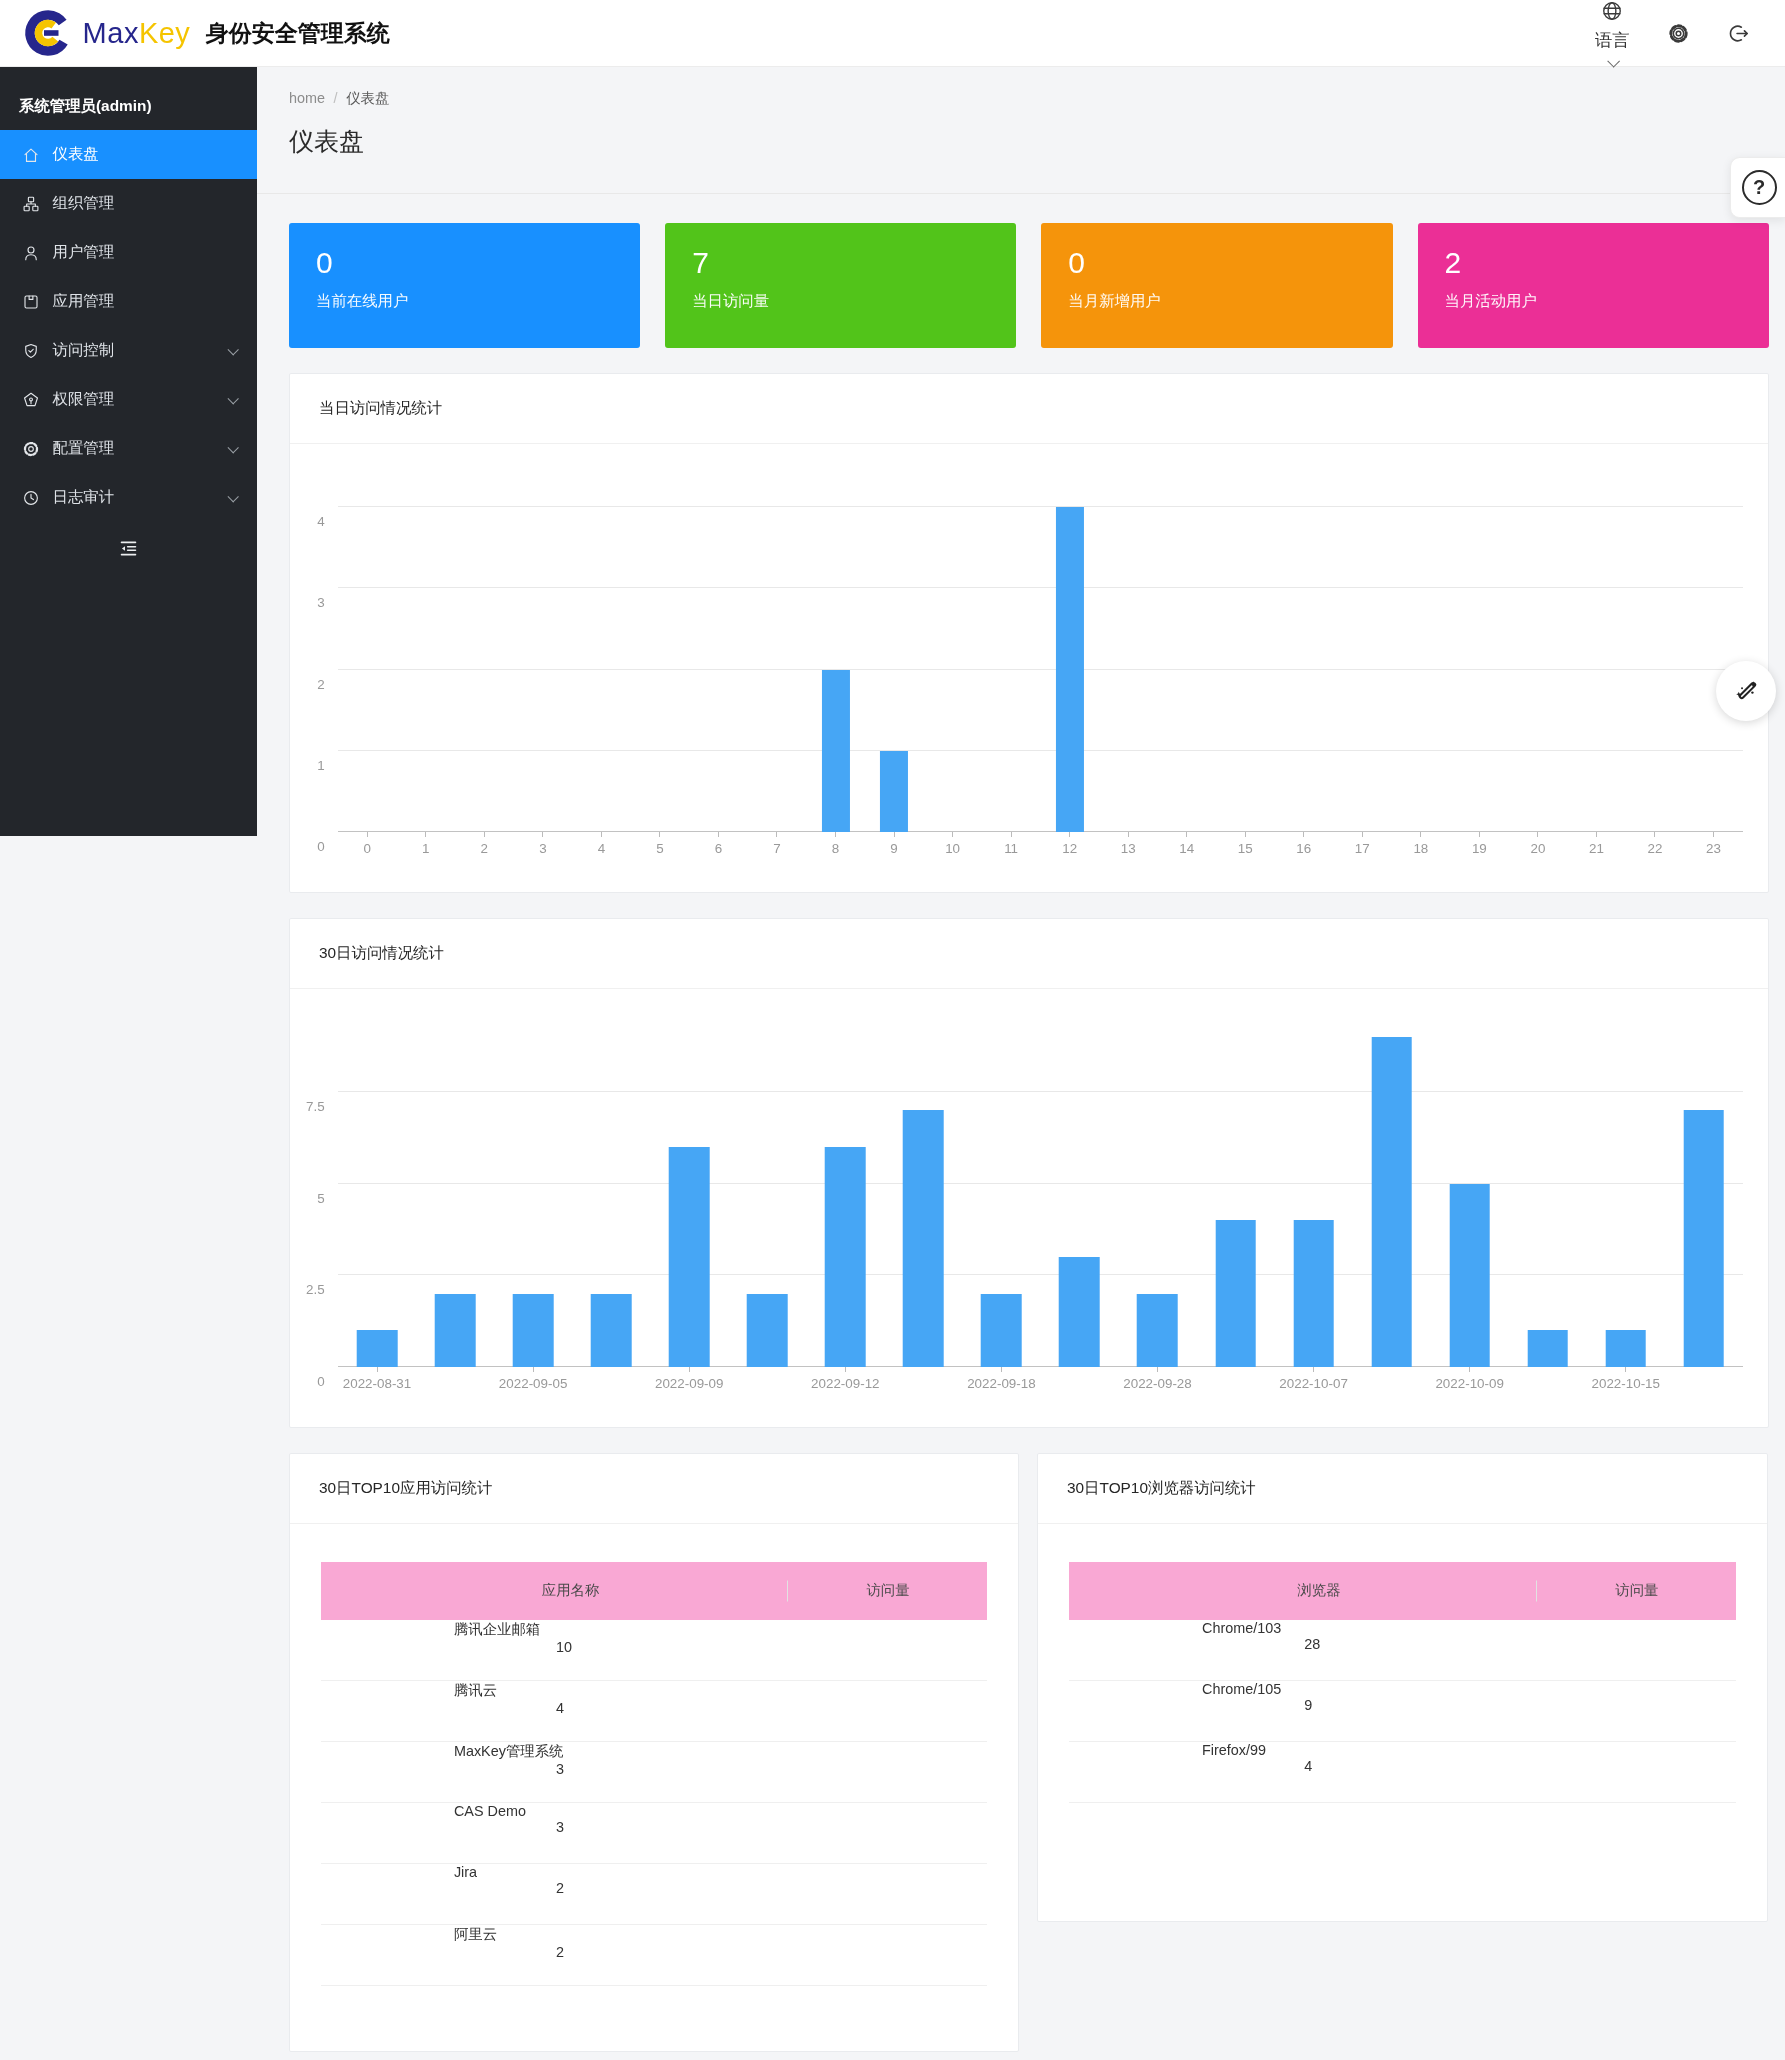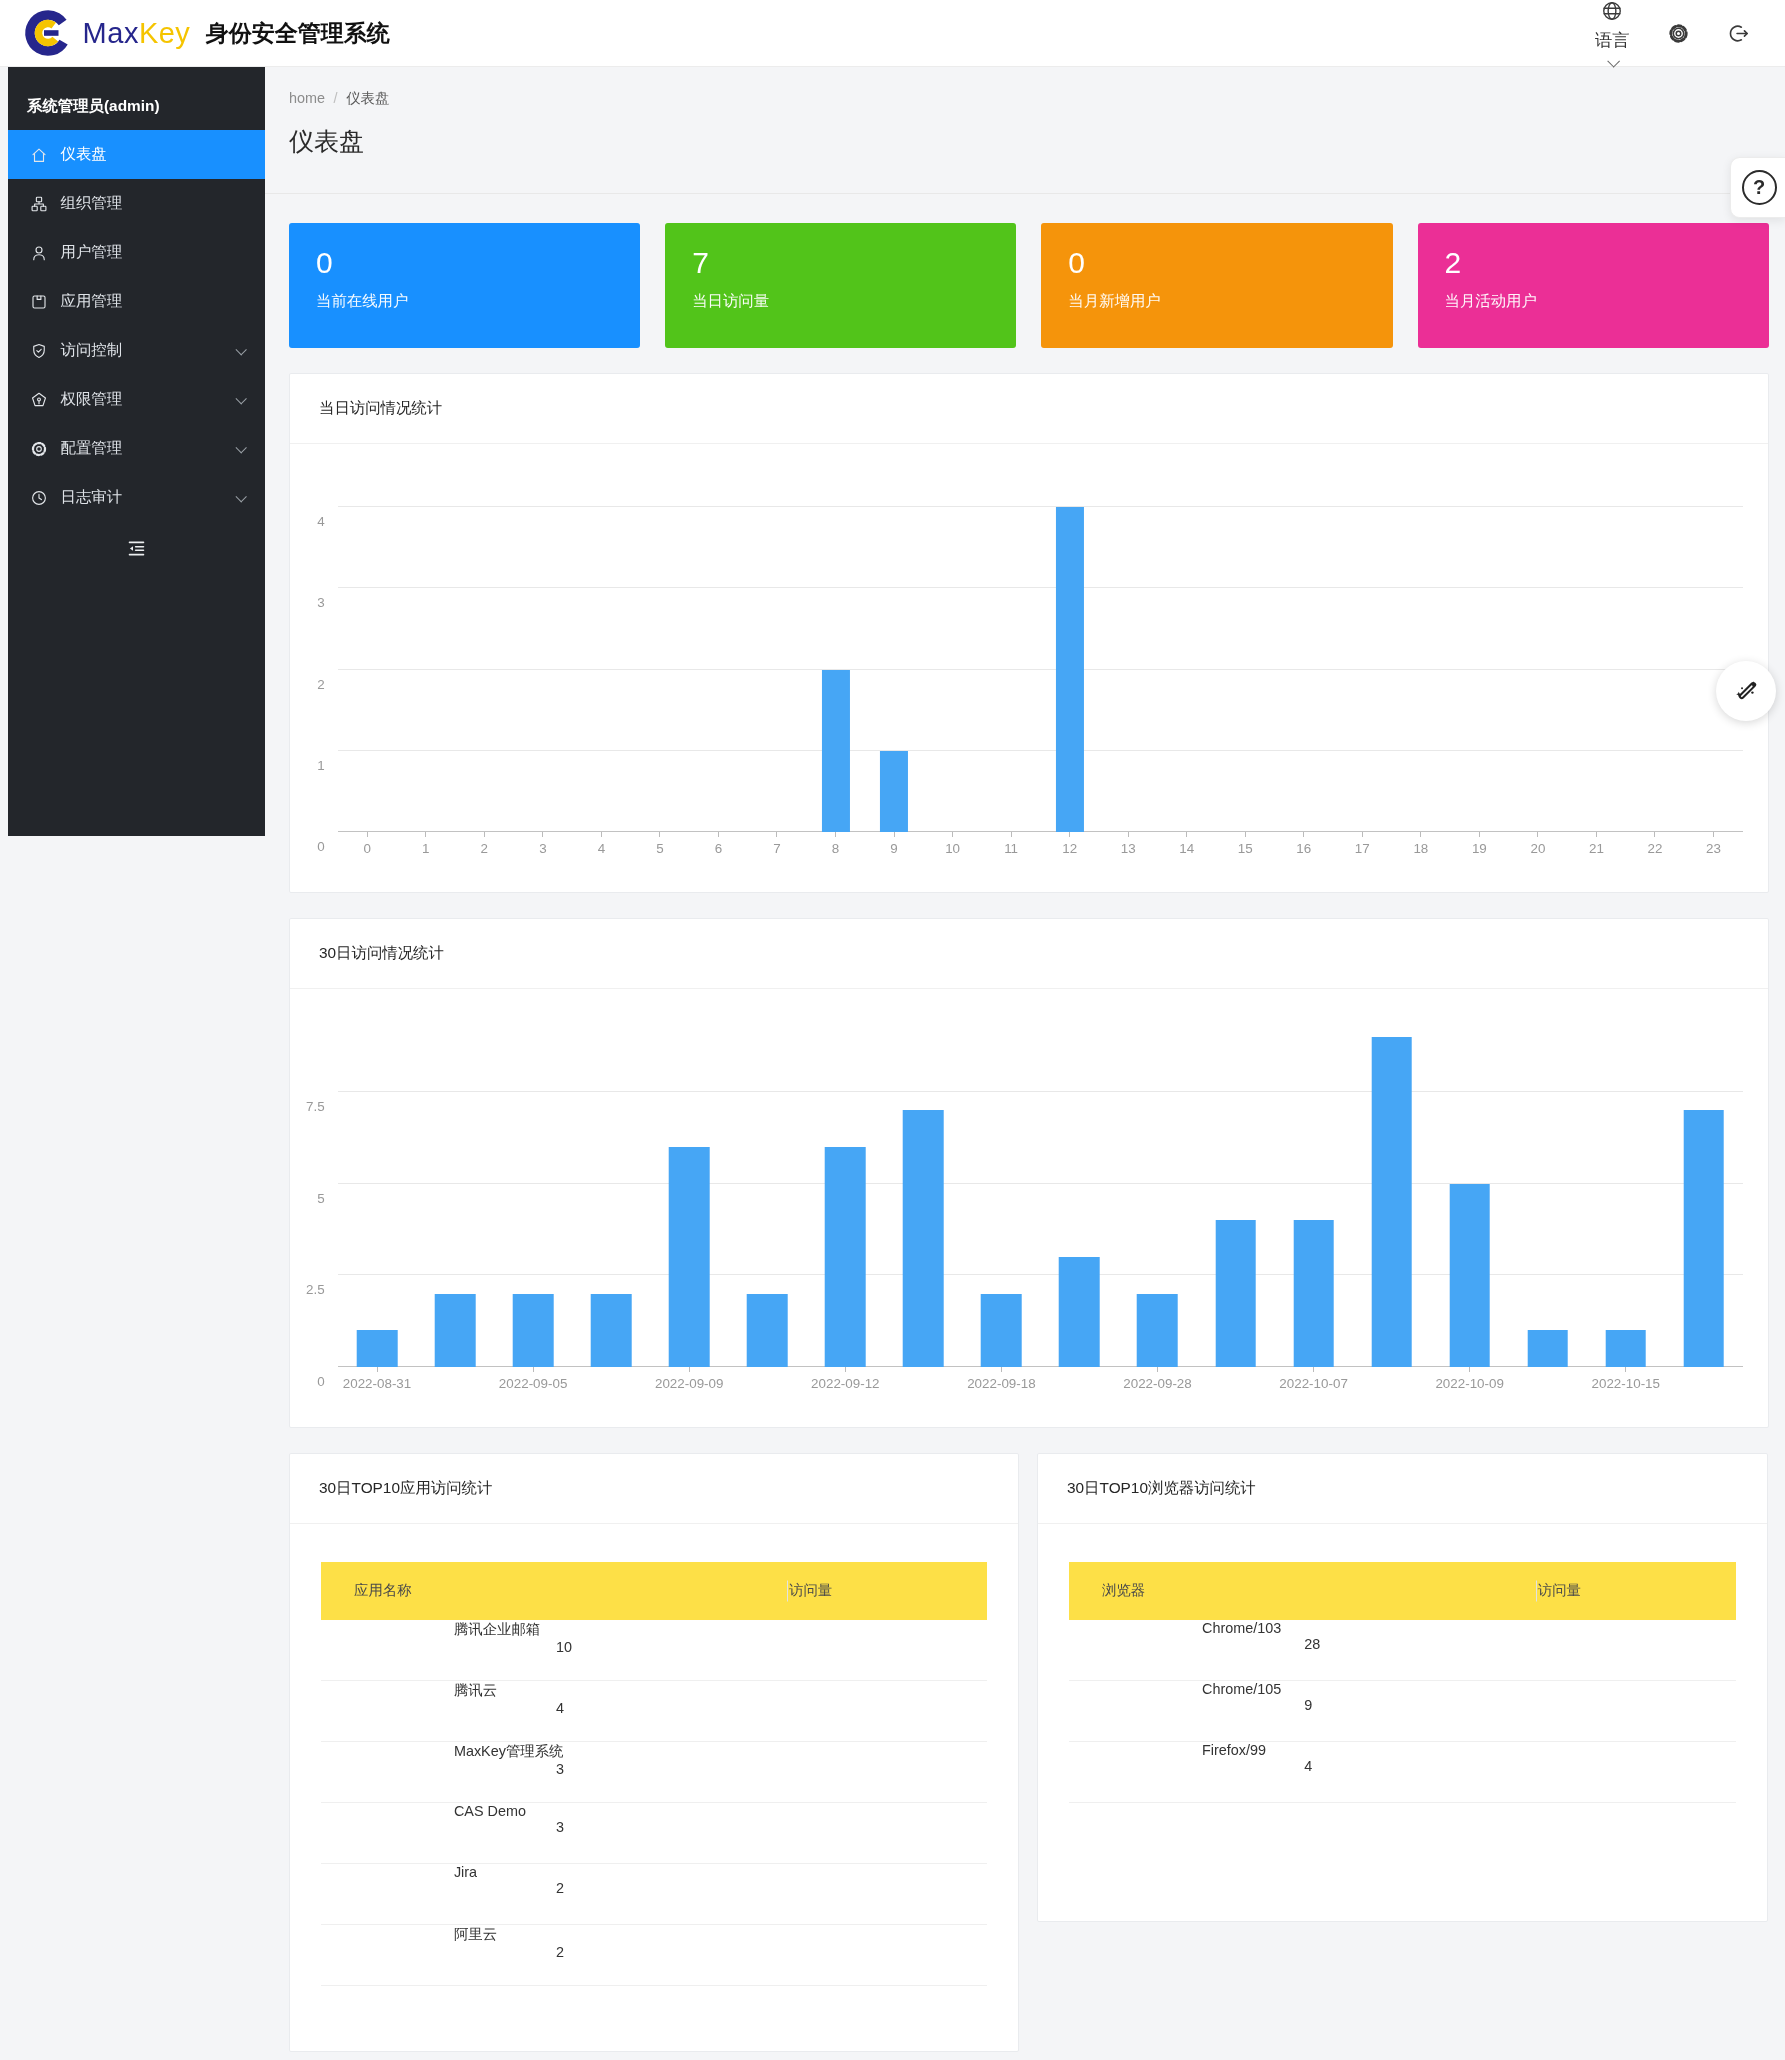--- a/index.html
+++ b/index.html
@@ -21,21 +21,21 @@
   .app-title { font-size:23px; font-weight:700; color:#111; margin-left:5.8px; }
   .header-right { margin-left:auto; display:flex; align-items:center; gap:37px; padding-right:13.4px; }
   .lang { display:flex; align-items:center; gap:5.8px; font-size:17.3px; color:#333; cursor:pointer;flex-direction:column; }
   .hicon { display:flex; align-items:center; color:#3c3c3c; cursor:pointer; }
   .chev-down {
     width:8.6px; height:8.6px; border-right:1.5px solid #666; border-bottom:1.5px solid #666;
     transform:rotate(45deg) translateY(-1.9px); display:inline-block;
   }
   
   .sidebar {
-    position:absolute; top:67px; left:8px; width:257px; height:769px;
+    position:absolute; top:67px; left:0; width:257px; height:769px;
     background:#23262b; z-index:10; color:#e8eaed;
   }
   .admin { padding:29px 0 13.4px 19px; font-size:15.4px; font-weight:700; color:#fff; }
   .side-item {
     height:49px; display:flex; align-items:center; padding:0 21px;
     font-size:15.4px; color:#dfe3e8; cursor:pointer;
   }
   .side-item.active { background:#1890ff; color:#fff; }
   .s-icon { width:19px; height:19px; margin-right:12.5px; display:flex; align-items:center; justify-content:center; }
   .s-icon svg { width:18px; height:18px; stroke:#e3e6ea; fill:none; stroke-width:1.5; stroke-linecap:round; stroke-linejoin:round; }
@@ -75,21 +75,21 @@
   .bar { position:absolute; bottom:0; left:50%; transform:translateX(-50%); background:#46a6f5; }
   .xlabels { display:flex; height:33px; }
   .xcell { flex:1; text-align:center; font-size:13.4px; color:#999; white-space:nowrap; }
   .xcell .tickmark { display:block; width:1px; height:4.8px; background:#bbb; margin:0 auto 3.8px; }
   
   .tables-row { display:flex; gap:18px; margin:25px 17.3px 0 32px; }
   .table-card-left  { width:730px; height:599px; margin:0; }
   .table-card-right { width:731px; height:469px; margin:0; }
   .mini-table { margin:38px 31px 0; }
   .t-row { display:flex; align-items:center; }
-  .t-head { background:#fde047; height:58px; font-size:14.4px; color:#4a4a4a; }
+  .t-head { background:#f9a8d4; height:58px; font-size:14.4px; color:#4a4a4a;text-align:center; }
   .t-body-row { height:61px; border-bottom:1px solid #efefef; font-size:14.4px; color:#333;flex-direction:column; }
   .t-col1 { width:70%; padding-left:33px; position:relative; }
   .t-col2 { width:30%; padding-left:1.9px; position:relative; }
   .t-head .t-col2::before { content:""; position:absolute; left:0; top:50%; transform:translateY(-50%); width:1px; height:21px; background:#e2e2e2; }
   
   .help-card {
     position:absolute; top:157px; right:0; width:56px; height:61px; z-index:30;
     background:#fff; border:1px solid #ececec; border-right:none; border-radius:9.6px 0 0 9.6px;
     box-shadow:0 2.9px 9.6px rgba(0,0,0,.08); display:flex; align-items:center; justify-content:flex-start; padding-left:10.6px; cursor:pointer;
   }

